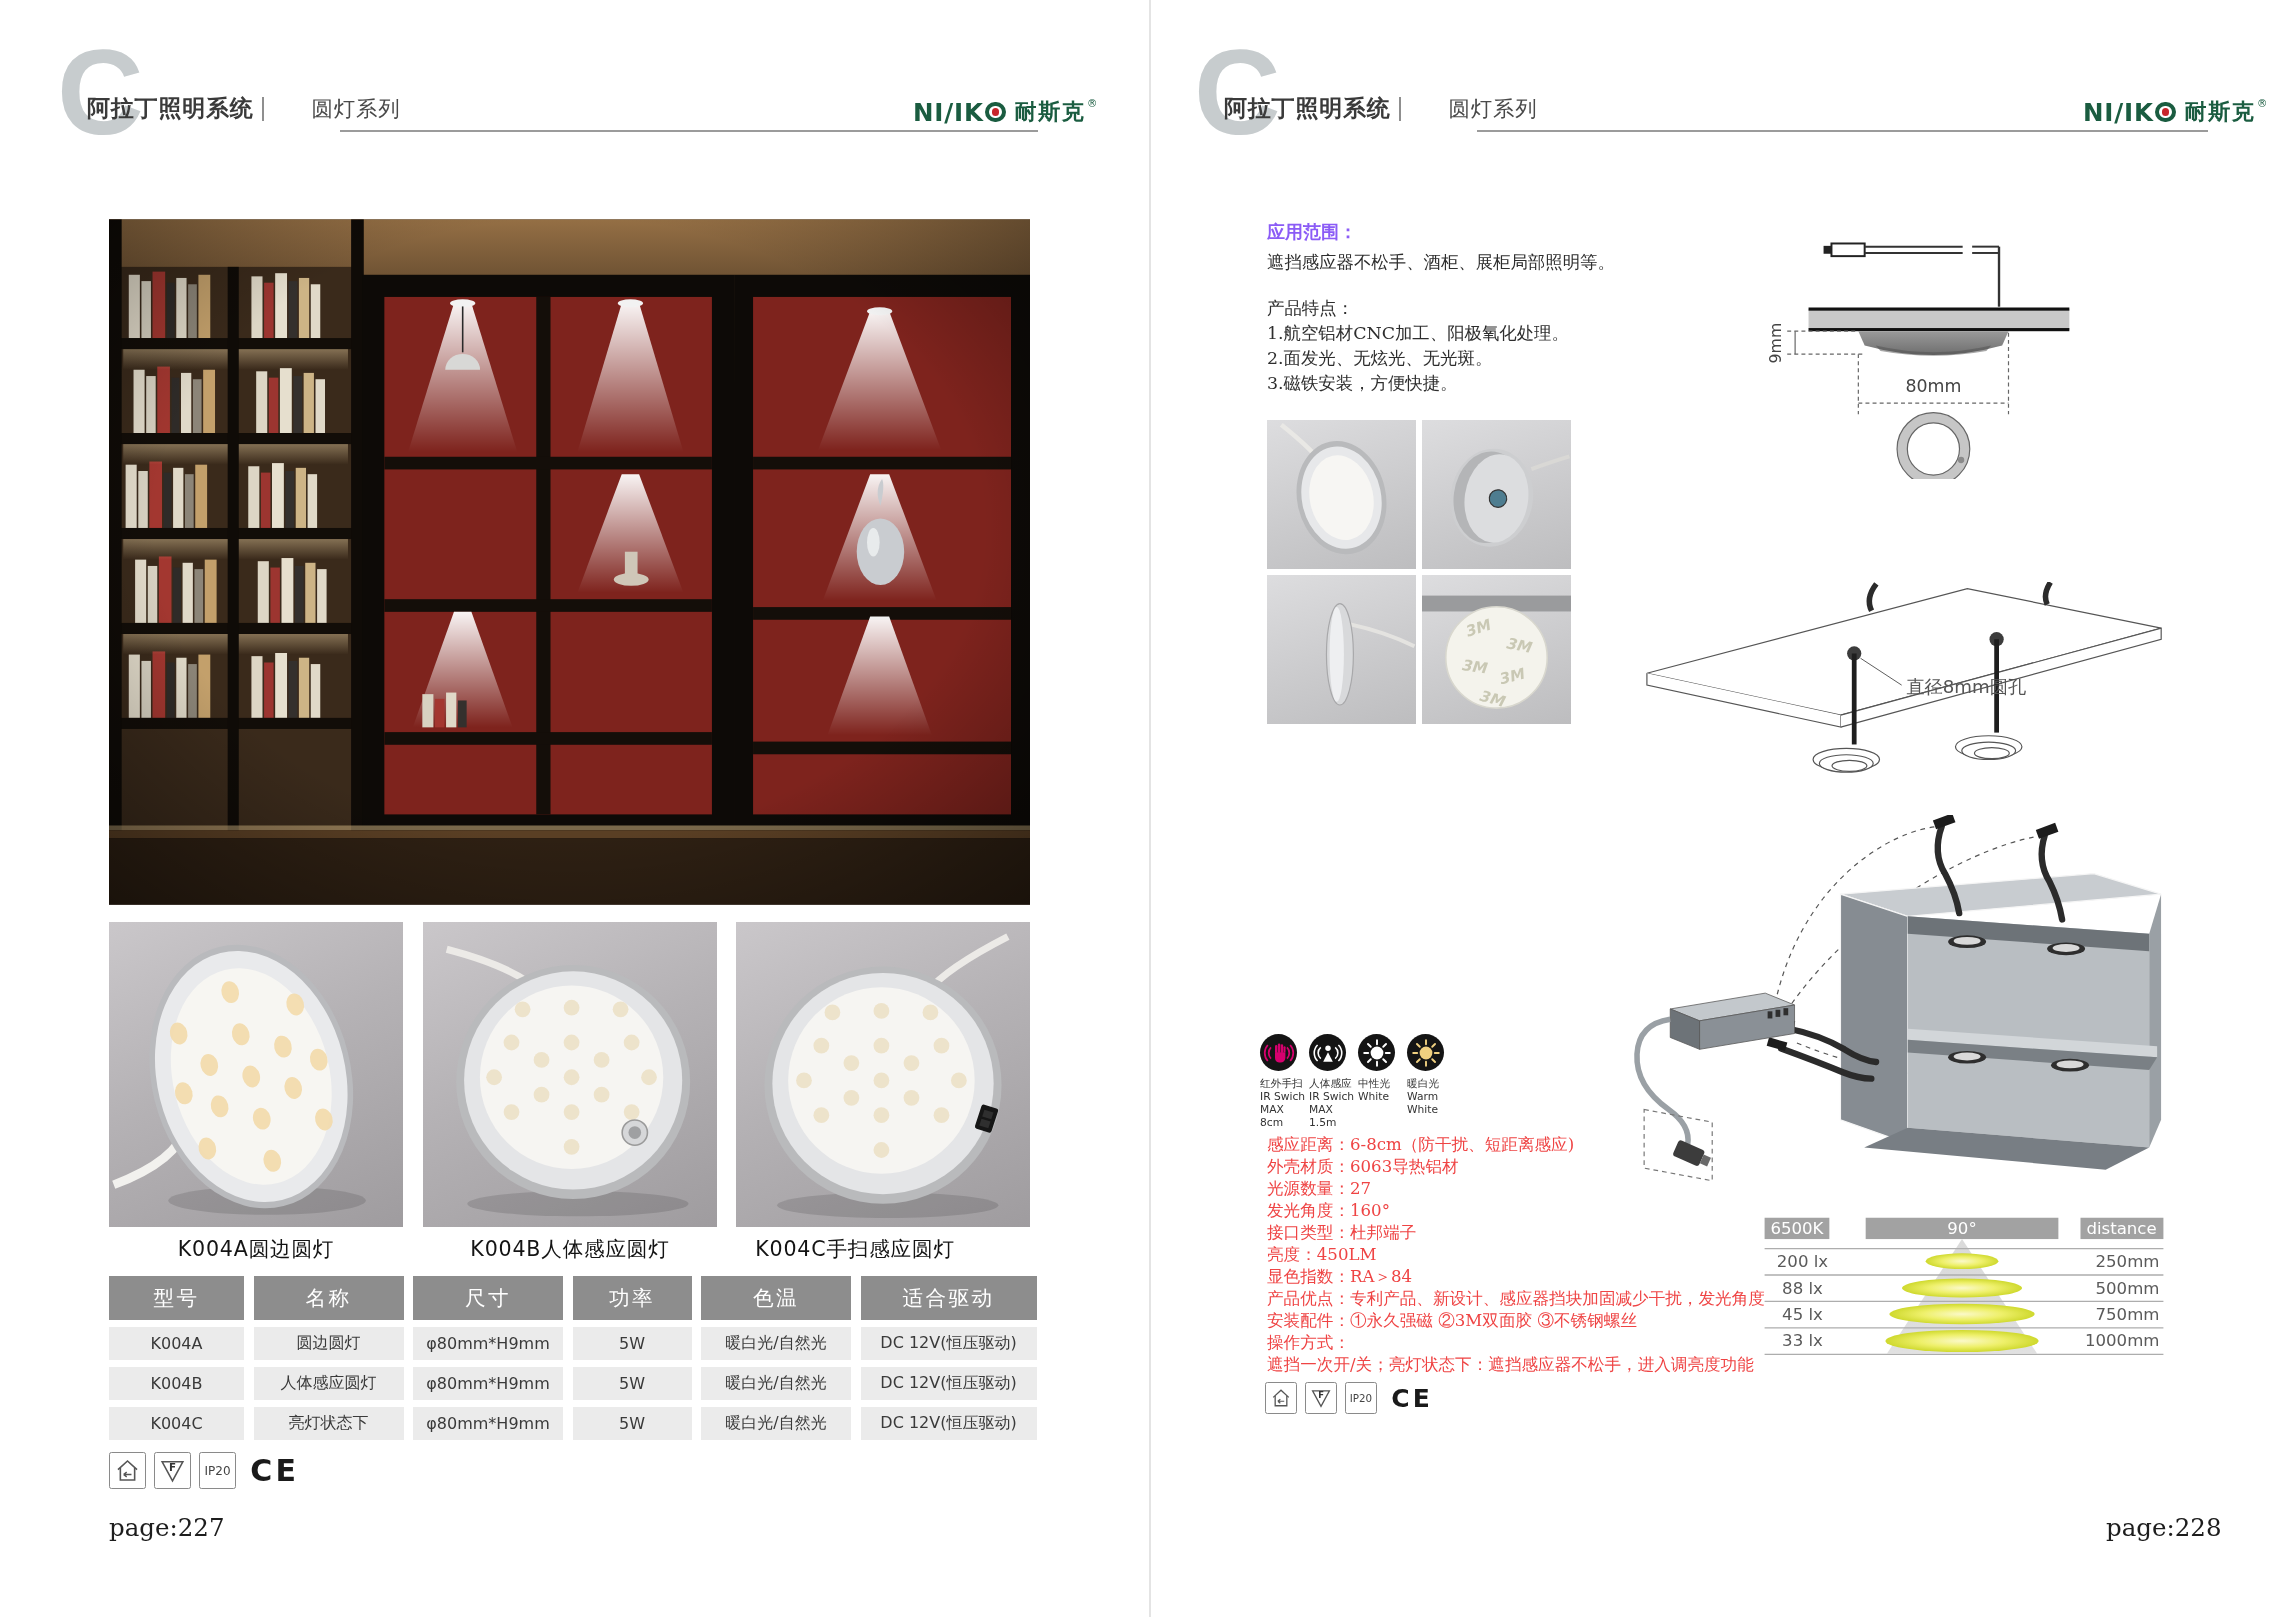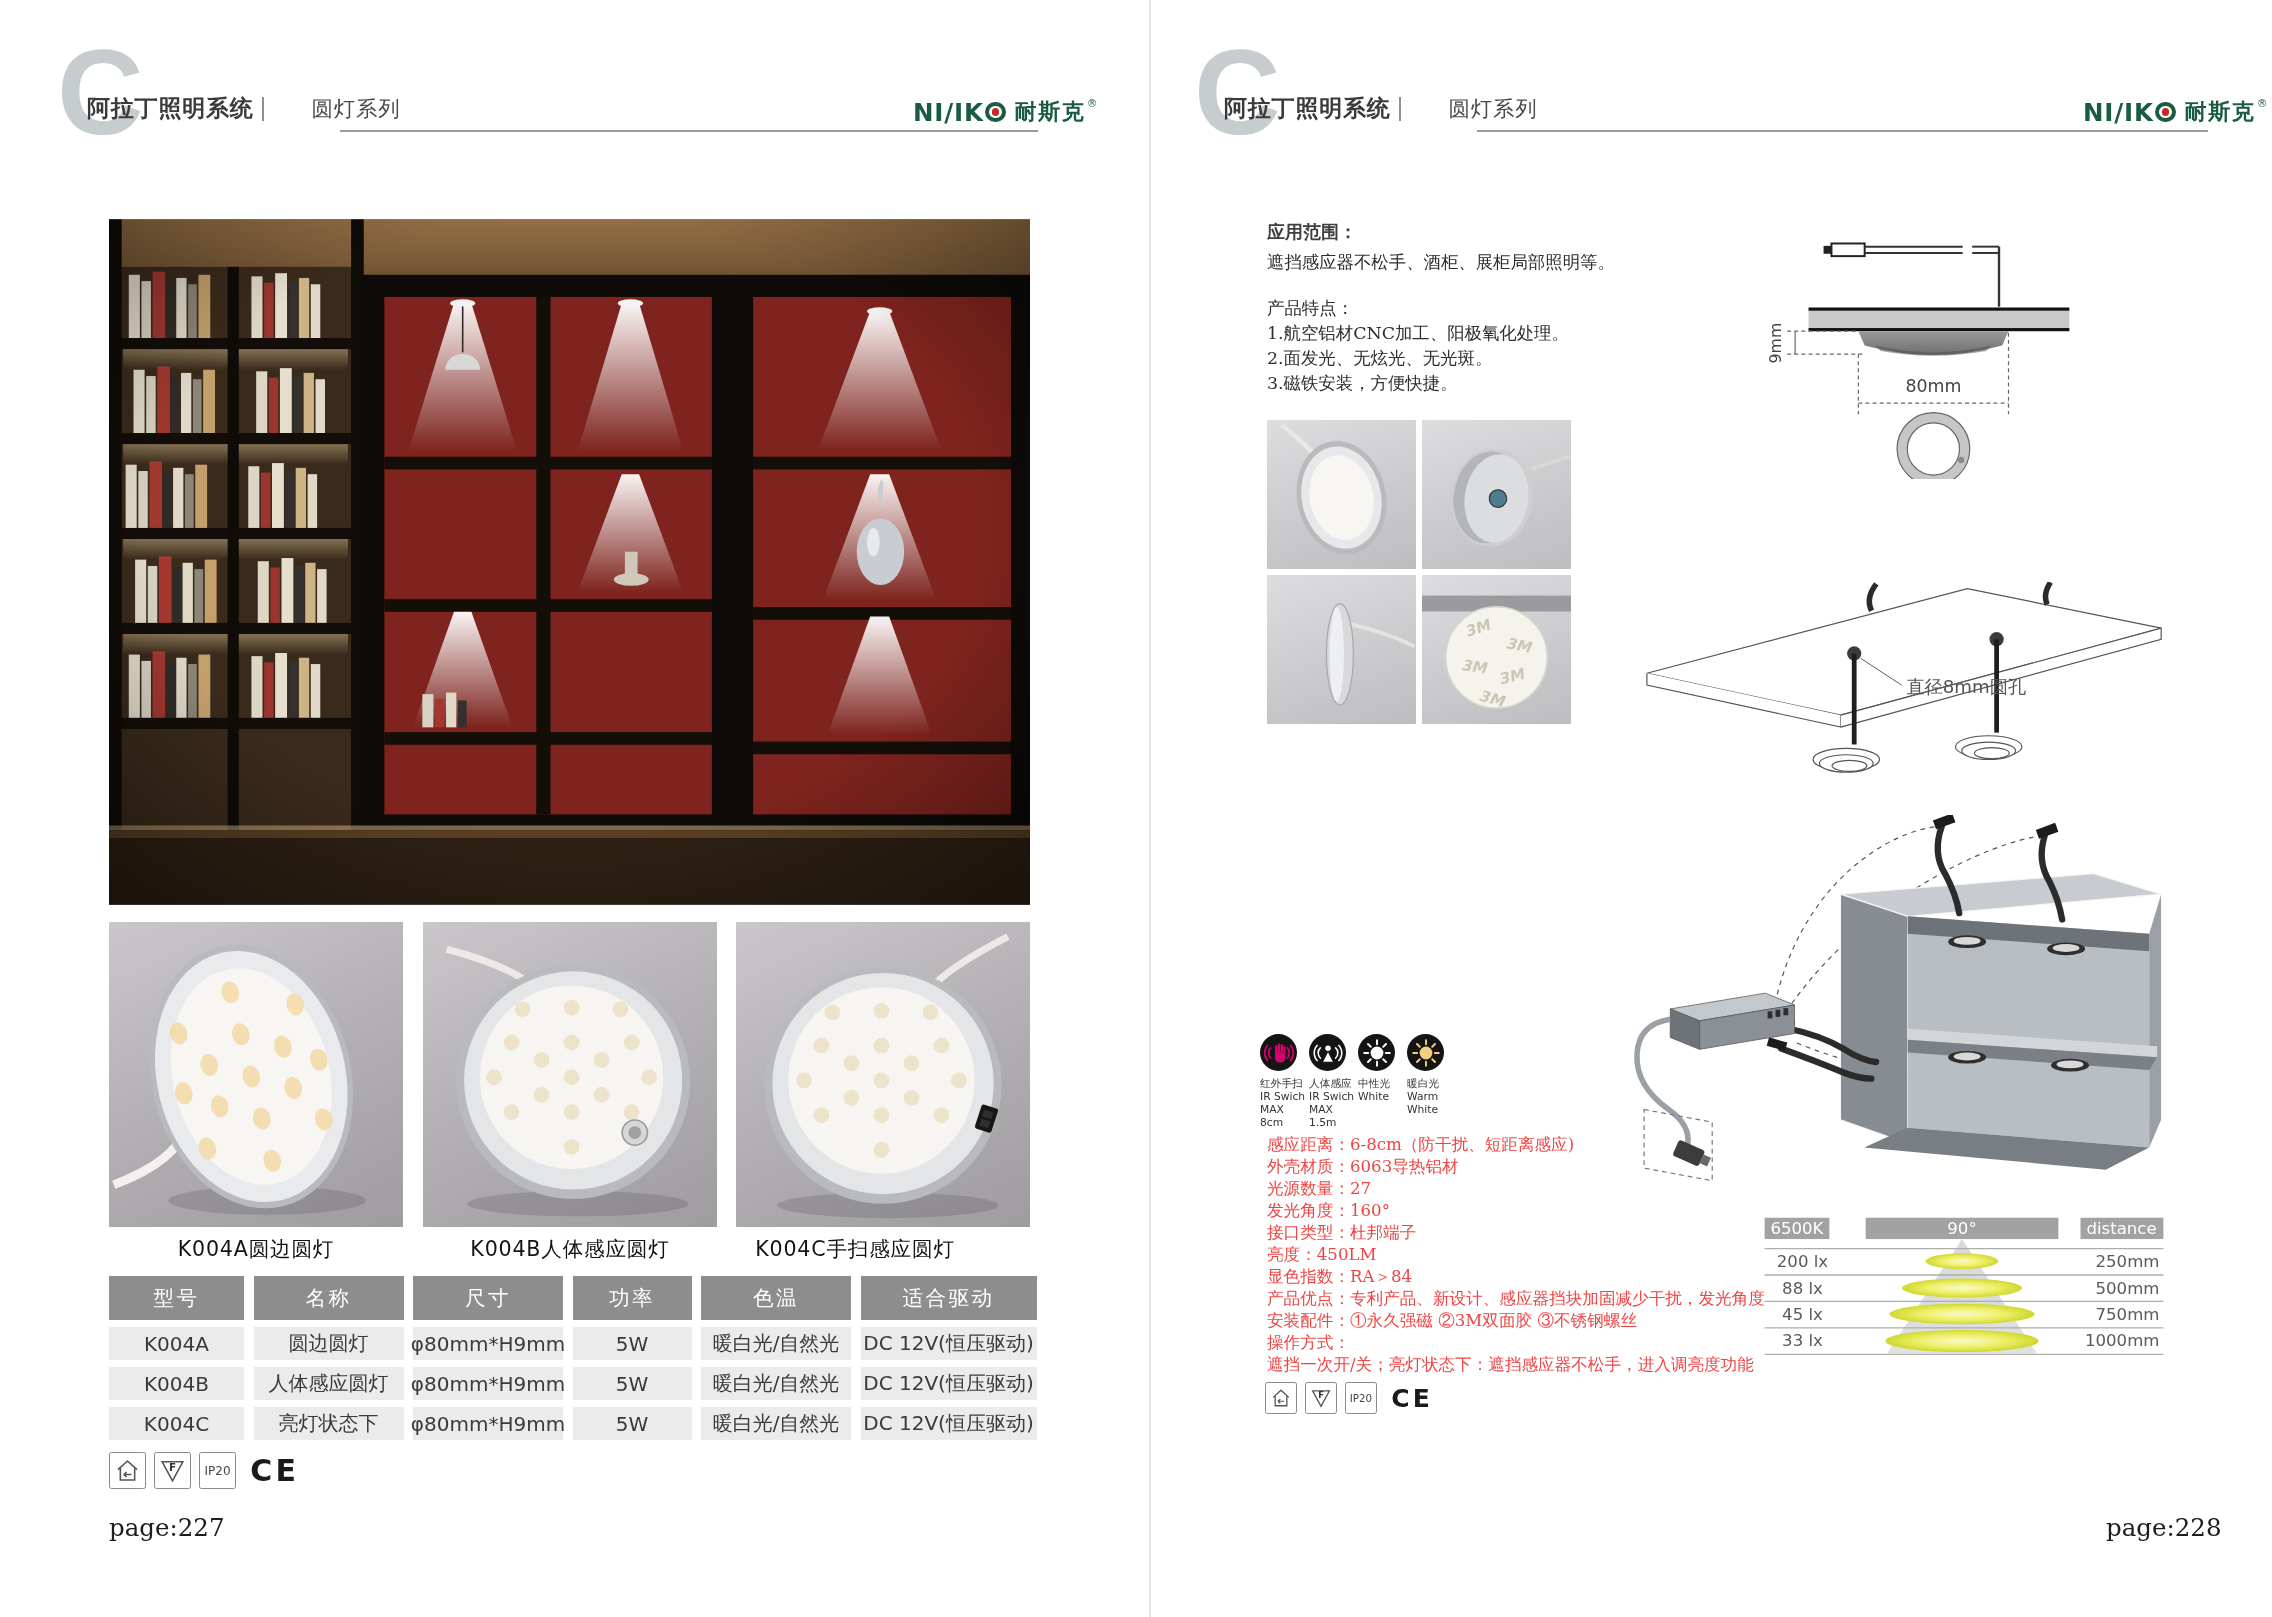--- a/index.html
+++ b/index.html
@@ -22,33 +22,33 @@
   .logo-reg{font-size:10.3px;align-self:flex-start;margin-left:1.6px;}
   .hline{height:2.4px;background:#9b9b9b;}
   .vdivider{width:1.6px;background:#e4e4e4;}
   
   .photo-bg{background:linear-gradient(155deg,#cac7ca 0%,#b5b2b5 45%,#9f9c9f 100%);}
   .caption{font-size:20.6px;color:#141414;text-align:center;letter-spacing:0.8px;}
   .spec-table{display:grid;grid-template-columns:135px 150px 150px 119px 150px 176px;
               column-gap:9.5px;row-gap:7.1px;}
   .spec-table .th{background:#8d8d8d;color:#fff;font-size:20.6px;height:44px;
                   display:flex;align-items:center;justify-content:center;letter-spacing:2.4px;}
-  .spec-table .td{background:#ebebeb;color:#3a3a3a;font-size:20px;height:33px;
+  .spec-table .td{background:#ebebeb;color:#3a3a3a;font-size:16px;height:33px;
                   display:flex;align-items:center;justify-content:center;}
   .certs{display:flex;align-items:center;gap:8px;}
   .certbox{border:1.6px solid #8a8a8a;border-radius:2.4px;display:flex;align-items:center;justify-content:center;background:#fff;}
   .certbox.big{width:35px;height:35px;}
   .certbox.small{width:30px;height:30px;}
   .ce-mark{font-weight:bold;color:#1a1a1a;letter-spacing:3.2px;margin-left:6.3px;font-family:"DejaVu Sans",sans-serif;}
   .ce-mark.big{font-size:30px;} .ce-mark.small{font-size:25px;}
   .iptext{font-size:12px;color:#444;}
   .pagelabel{font-family:"DejaVu Serif","Liberation Serif",serif;font-size:24.5px;color:#1d1d1d;}
   
   .appblock{width:443px;color:#2a2a2a;}
-  .app-title{font-weight:bold;font-size:18px;color:#404040;margin:0 0 6.3px 0;}
+  .app-title{font-weight:bold;font-size:18px;color:#8b5cf6;margin:0 0 6.3px 0;}
   .serifline{font-family:"DejaVu Serif","Liberation Serif",serif;font-size:17.4px;line-height:25px;margin:0;color:#2e2e2e;}
   .features-gap{height:20.6px;}
   .specs p{font-family:"DejaVu Serif","Liberation Serif",serif;font-size:16.6px;line-height:22px;margin:0;color:#ef4444;}
   .sensors{display:flex;}
   .sensor{width:49px;}
   .sensor .dot{width:37px;height:37px;border-radius:50%;background:#141414;display:flex;align-items:center;justify-content:center;}
   .sensor .lbl{font-size:10.7px;line-height:13px;color:#333;margin-top:5.5px;}
   .photo-cell{background:linear-gradient(160deg,#dddddf 0%,#cbcbcd 55%,#bdbdbf 100%);}
 </style>
 </head>

